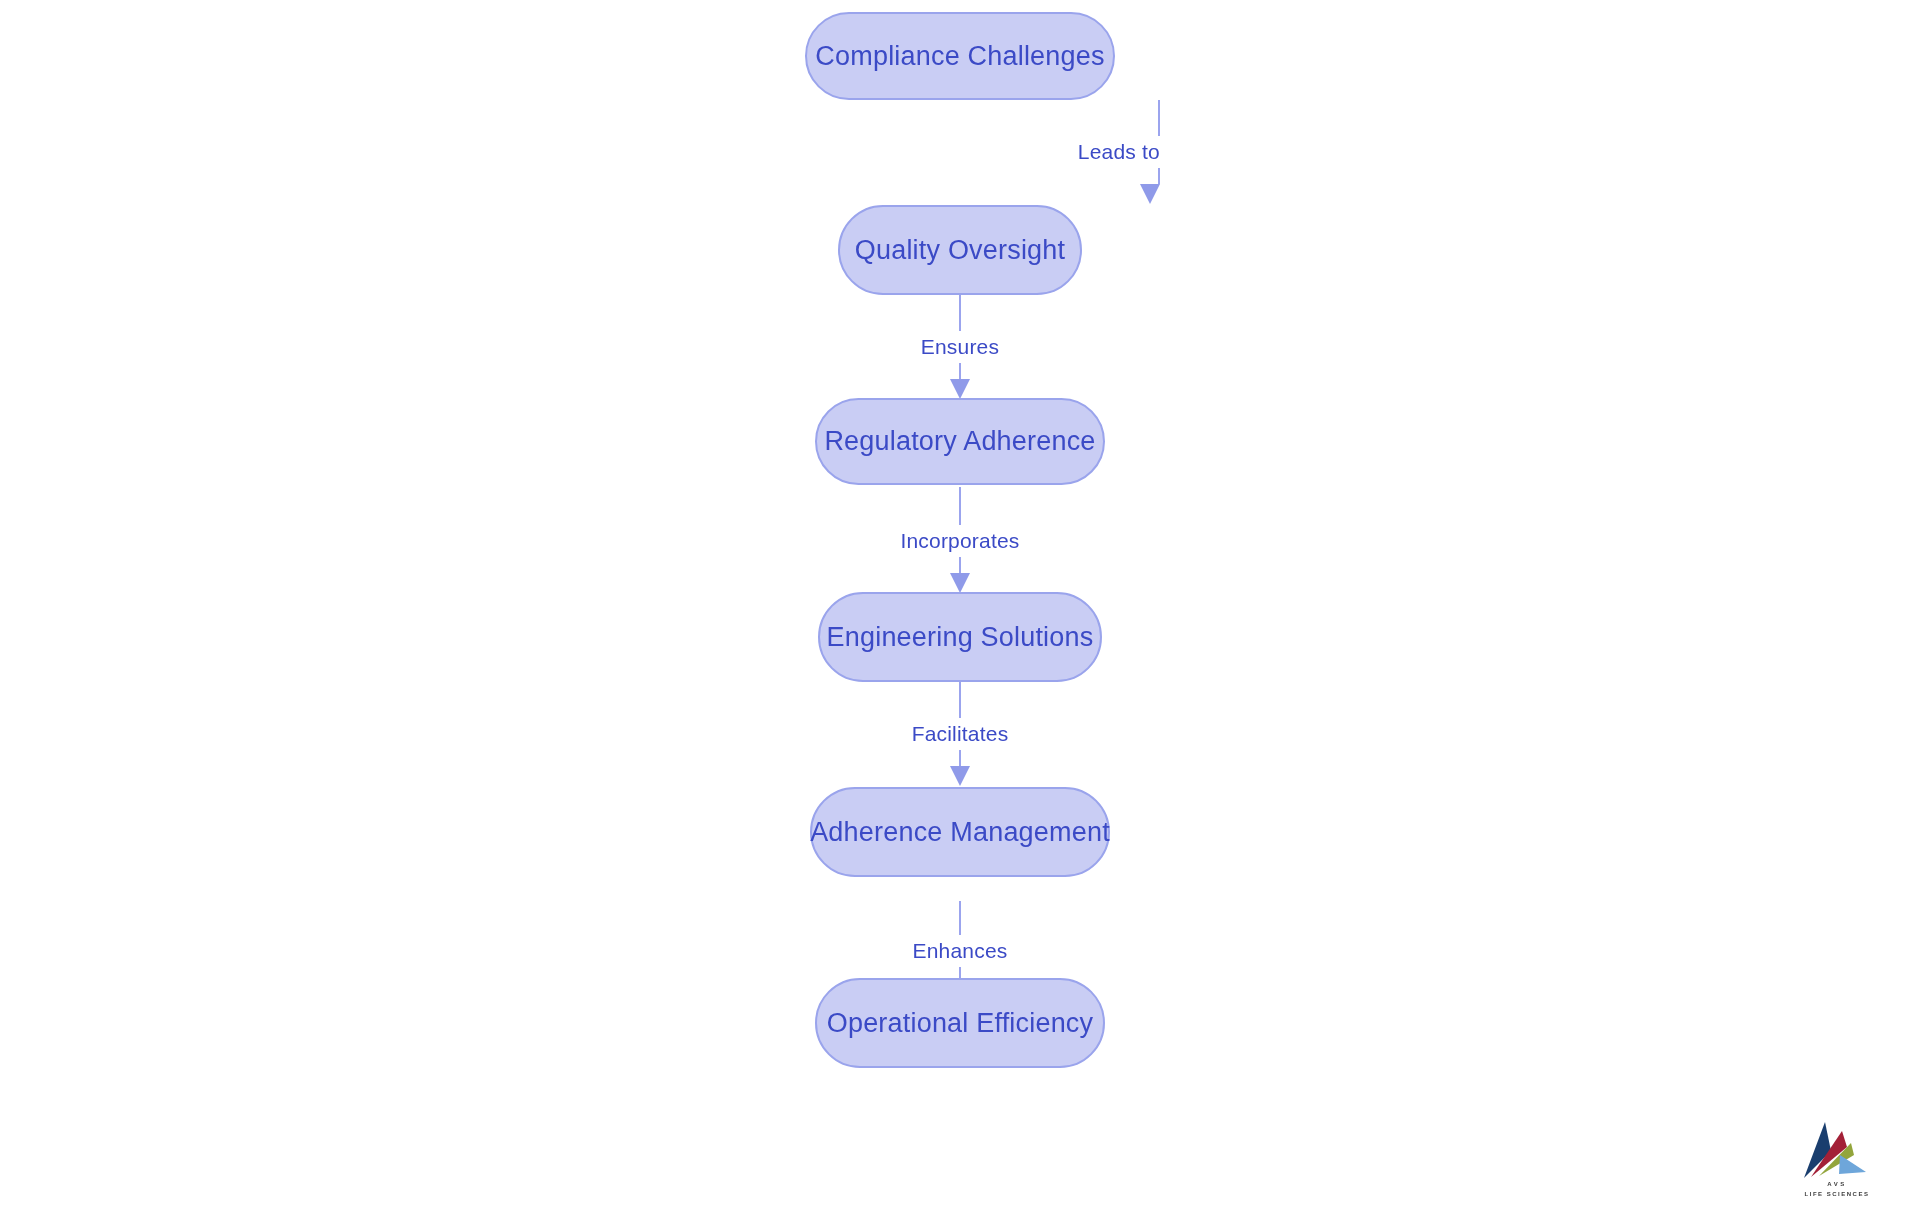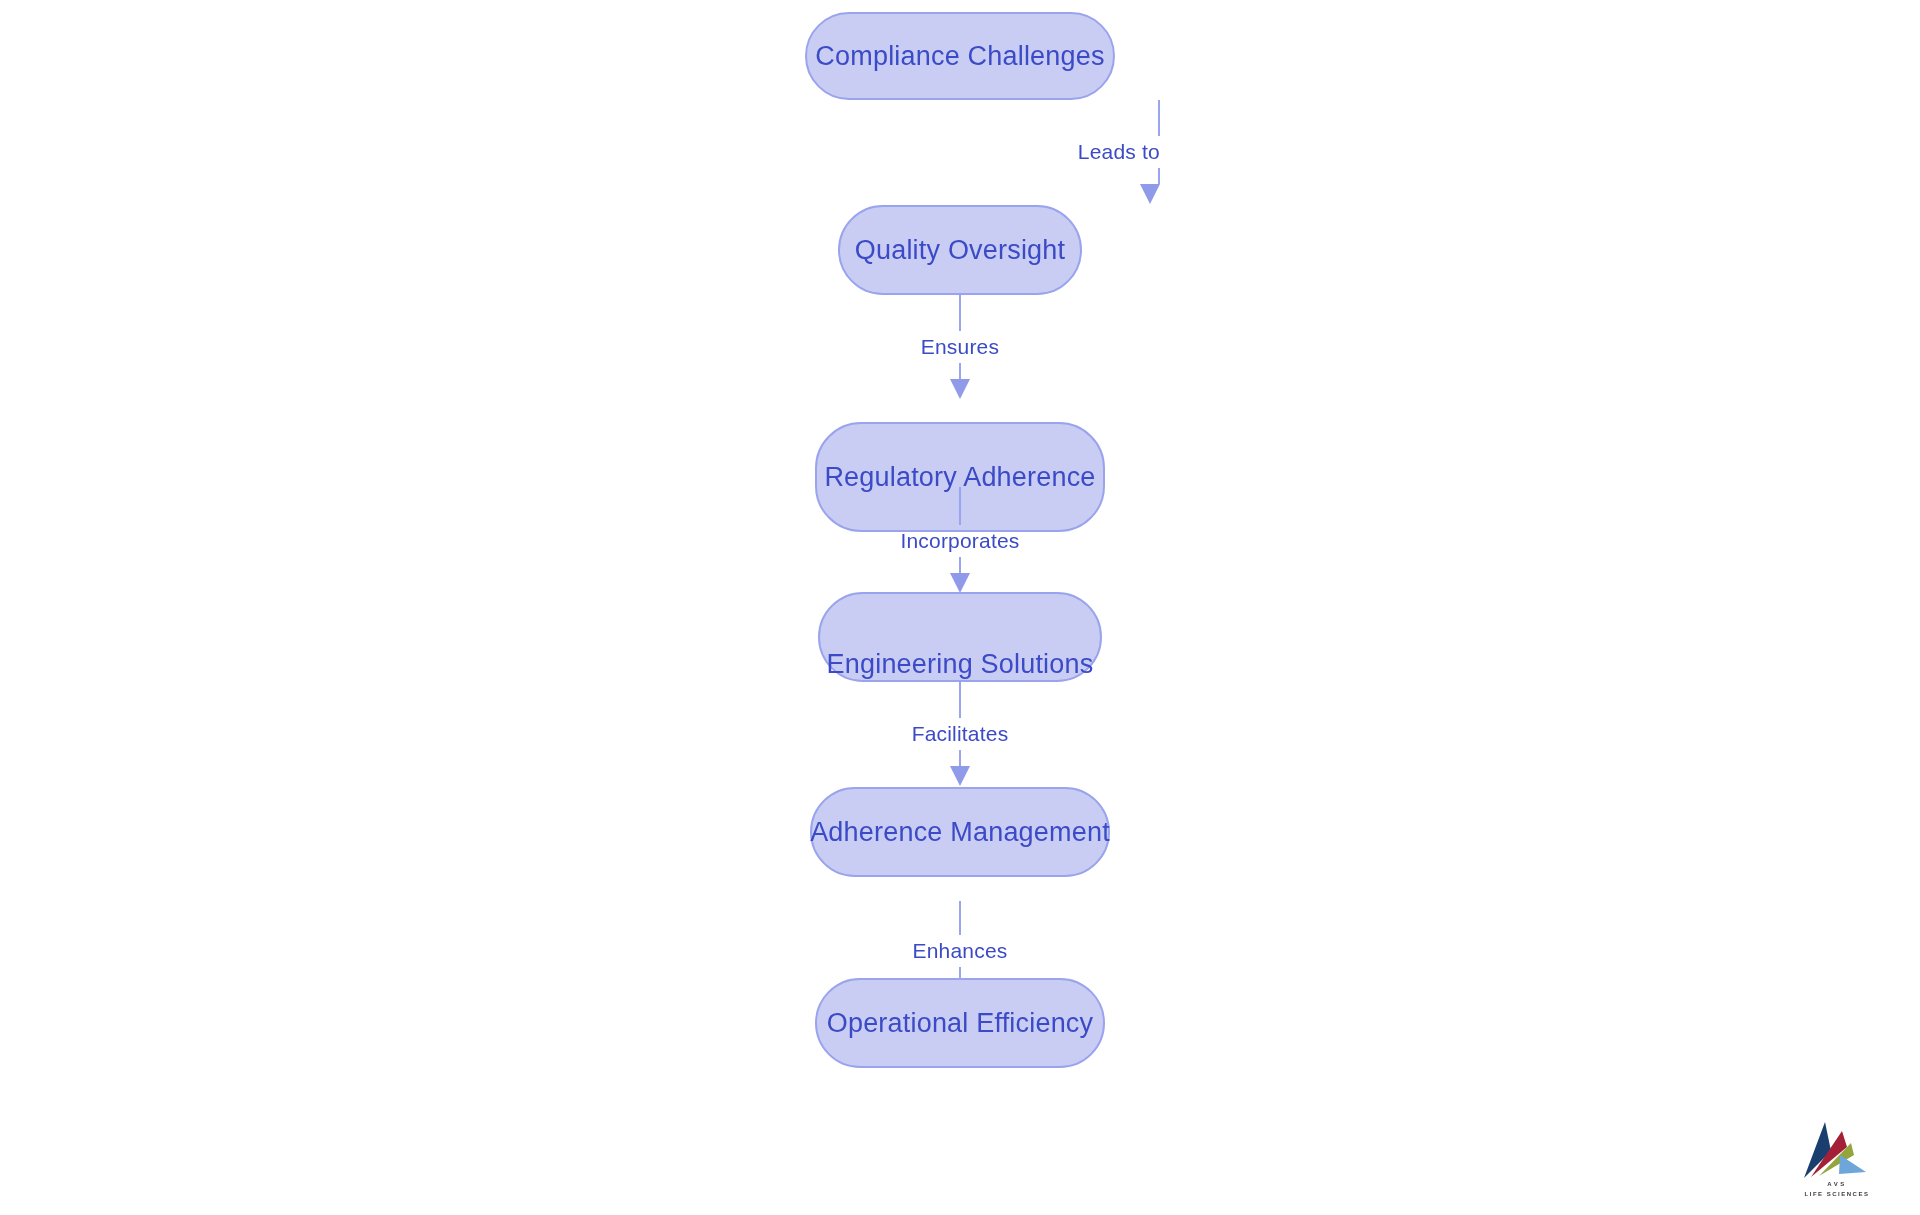--- a/index.html
+++ b/index.html
@@ -33,22 +33,22 @@
     background:var(--node_fill);
     border:2px solid var(--node_border);
     border-radius:46px;
     color:var(--node_text);
     font-size:27px;
     letter-spacing:.2px;
     white-space:nowrap;
   }
   .n1{top:12px;width:310px;height:88px;}
   .n2{top:205px;width:244px;height:90px;}
-  .n3{top:398px;width:290px;height:110px;margin-top:24px;}
-  .n4{top:592px;width:284px;height:90px;align-items:flex-end;}
+  .n3{top:398px;width:290px;height:87px;}
+  .n4{top:592px;width:284px;height:90px;}
   .n5{top:787px;width:300px;height:90px;}
   .n6{top:978px;width:290px;height:90px;}
 
   .edge{
     position:absolute;
     left:760px;width:400px;
     display:flex;flex-direction:column;align-items:center;
   }
   .e1{top:100px;align-items:flex-end;}
   .e2{top:295px;}

